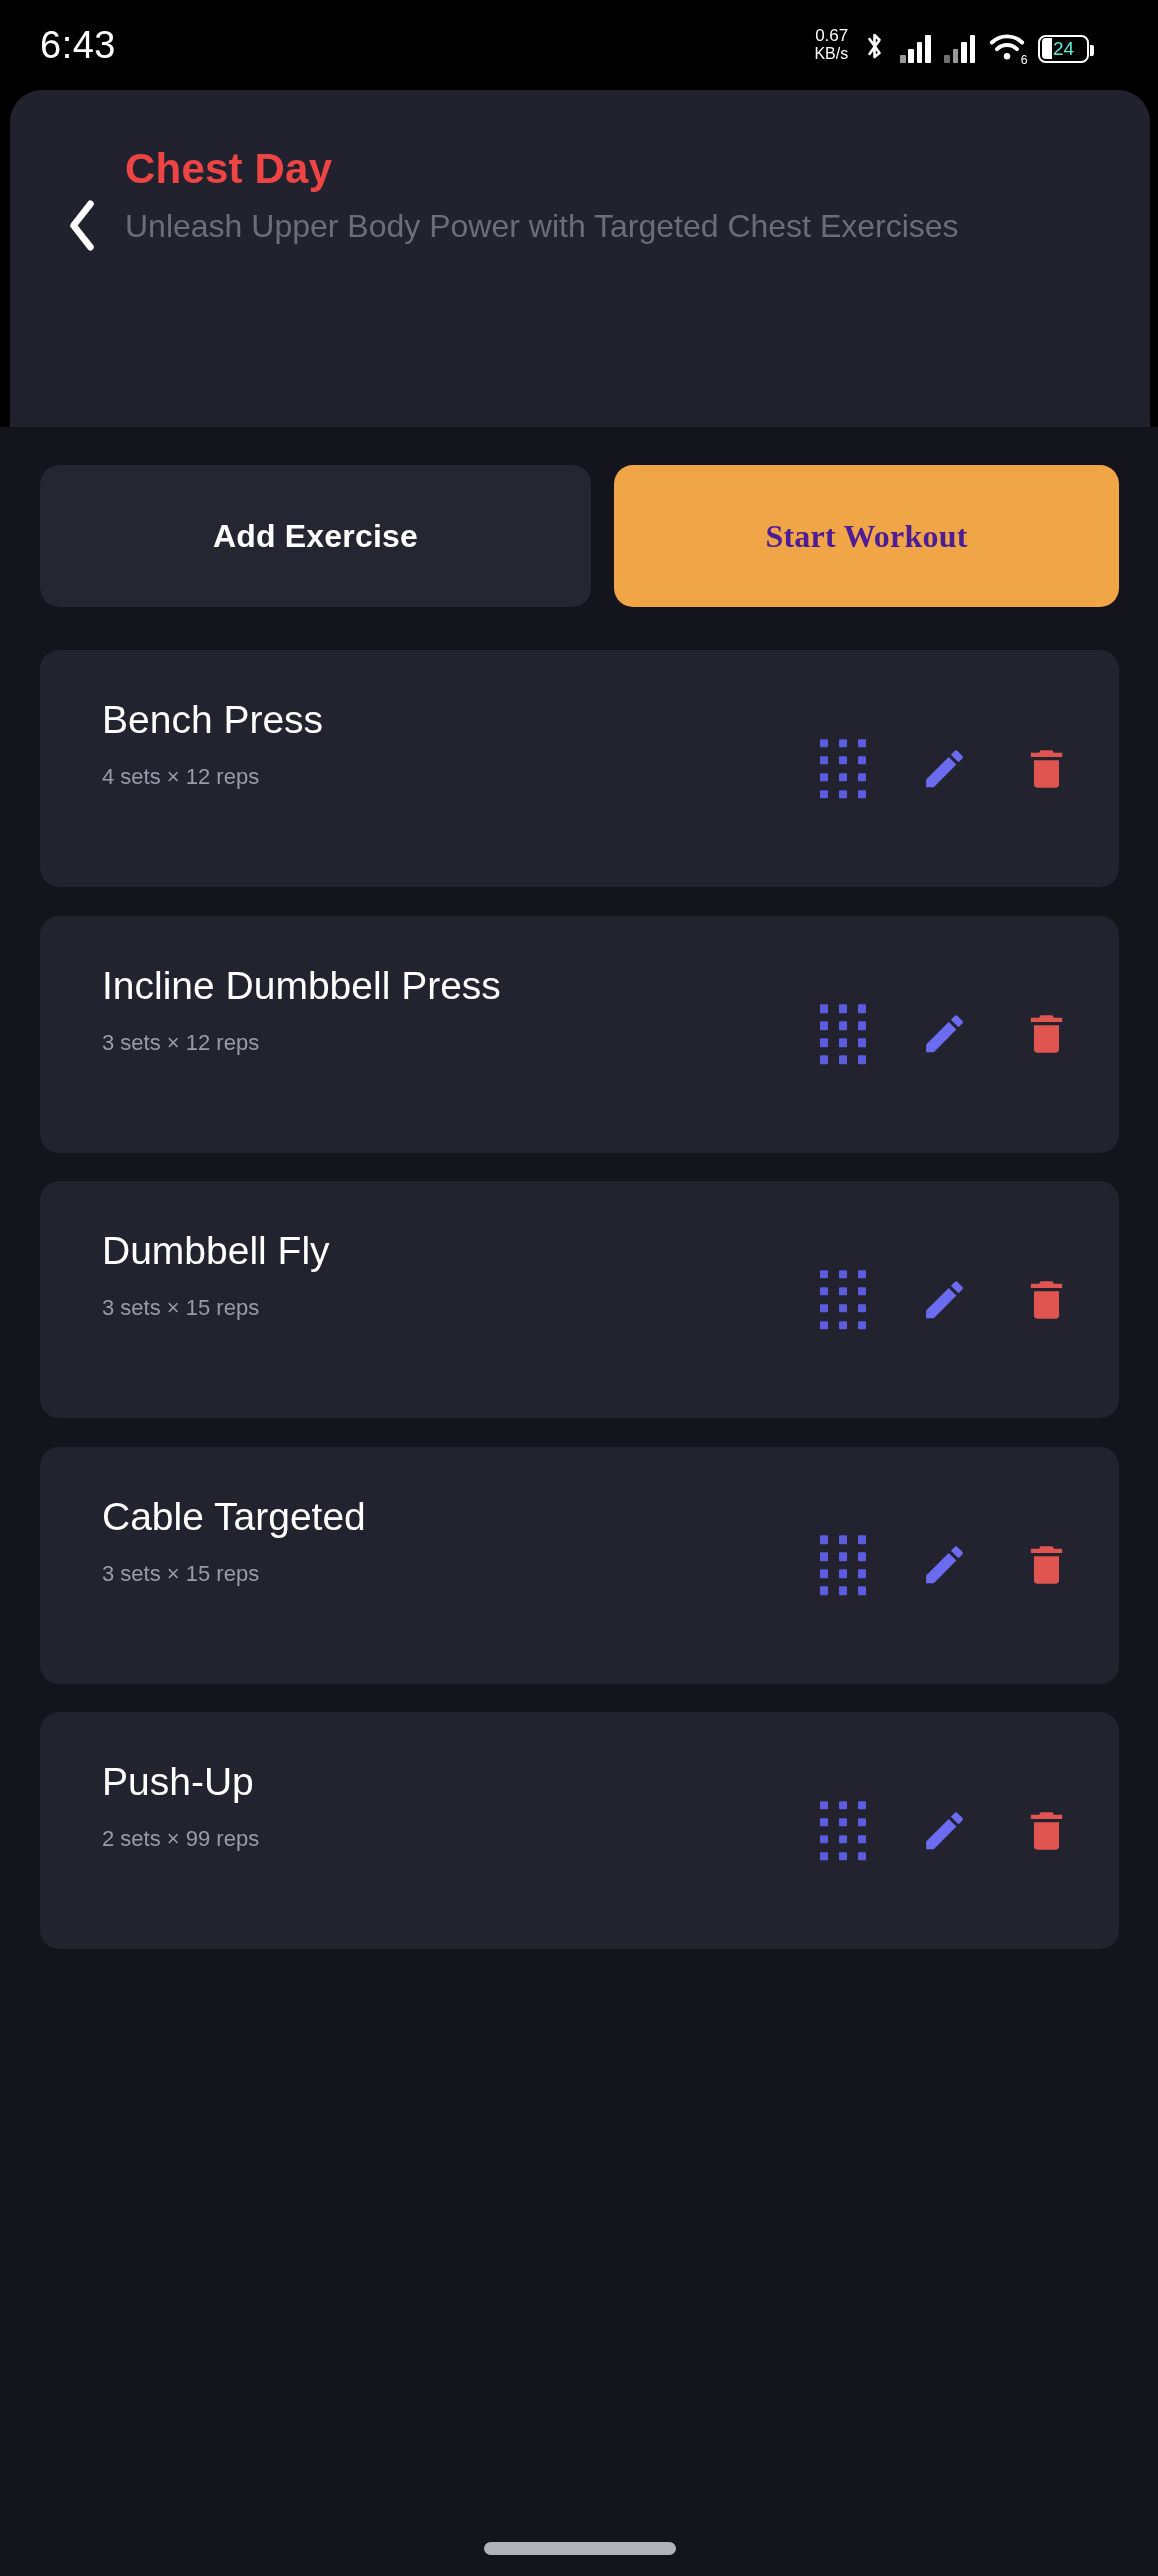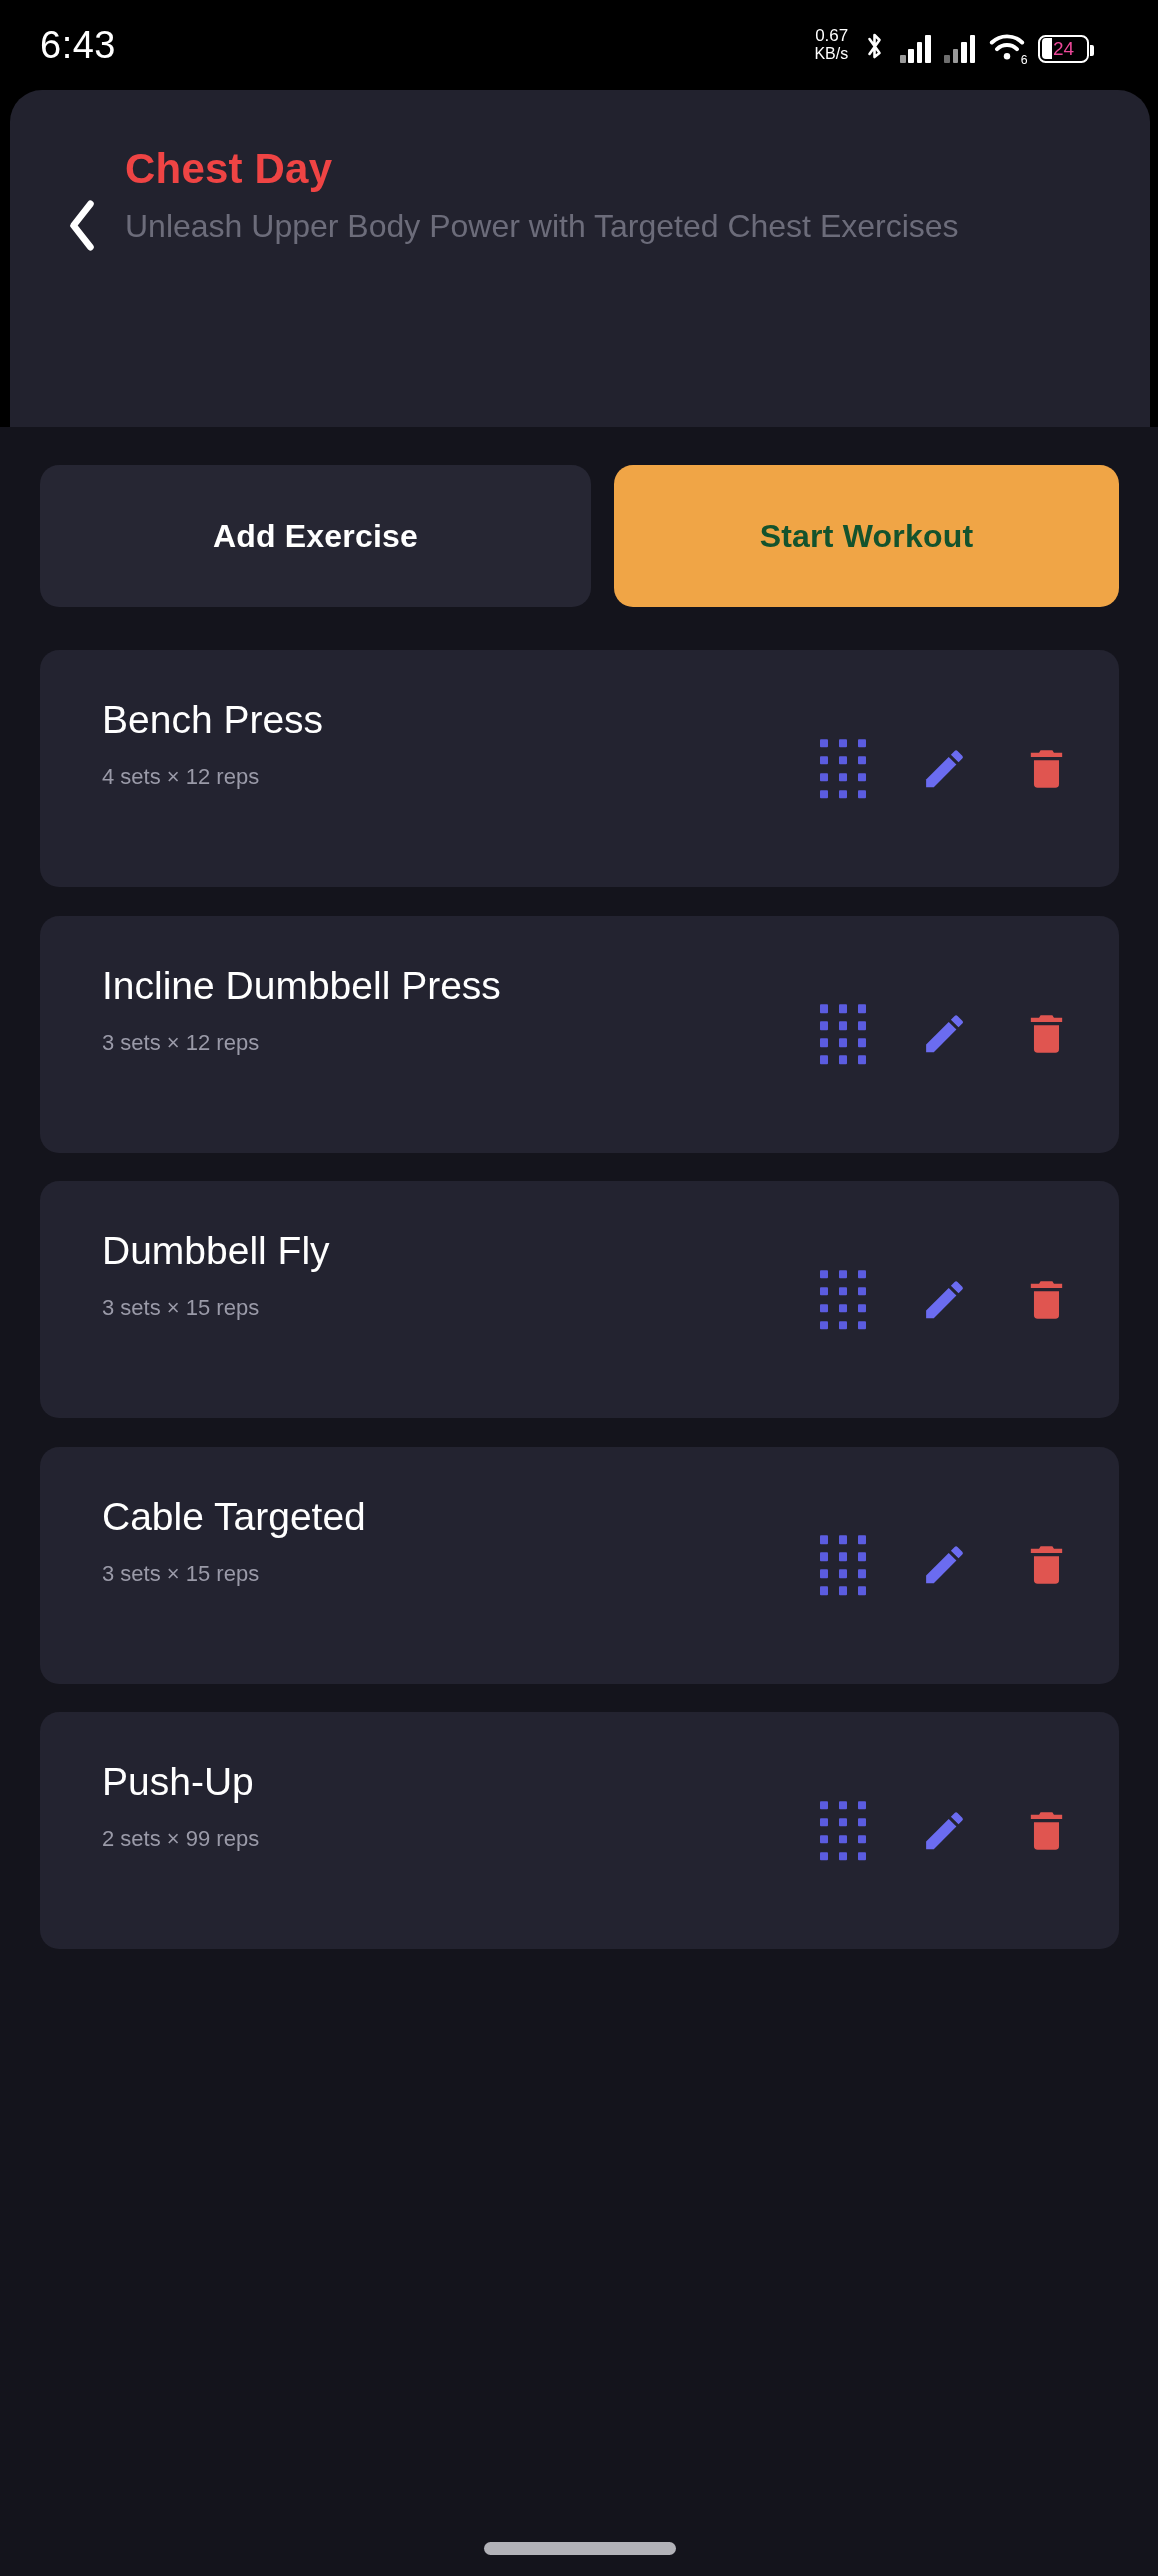--- a/index.html
+++ b/index.html
@@ -34,21 +34,21 @@
   .wifi span{ position:absolute; font-size:12.3px; color:#fff; right:-2.8px; bottom:-3.8px; }
   .batt{
     position:relative; width:51px; height:28.5px; border:2.8px solid #fff;
     border-radius:7.6px; display:flex; align-items:center; justify-content:center;
   }
   .batt:after{
     content:""; position:absolute; right:-6.6px; top:8.5px;
     width:3.8px; height:11.4px; background:#fff; border-radius:0 1.9px 1.9px 0;
   }
   .batt .lvl{ position:absolute; left:1.9px; top:1.9px; bottom:1.9px; width:22%; background:#fff; border-radius:3.8px 0 0 3.8px;}
-  .batt b{ position:relative; color:#ec4899; font-size:19px; font-weight:400; z-index:2;}
+  .batt b{ position:relative; color:#5eead4; font-size:19px; font-weight:400; z-index:2;}
 
   
   .header{
     position:absolute; top:90px; left:9.5px; width:1140px; height:337px;
     background:#22222e; border-radius:32px 32px 0 0;
     padding:52px 38px 0 38px;
   }
   .hdr-row{ display:flex; align-items:flex-start; }
   .back-btn{
     width:68px; height:68px; flex:0 0 68px;
@@ -72,21 +72,21 @@
   }
   .actions{
     display:flex; gap:23px; padding:38px 40px 8px 40px;
   }
   .btn{
     height:142px; border-radius:19px; display:flex;
     align-items:center; justify-content:center;
     font-size:32px; font-weight:bold; letter-spacing:0.2px;
   }
   .btn-secondary{ flex:0 0 551px; background:#262633; color:#ffffff; }
-  .btn-primary{ flex:1 1 auto; background:#f0a546; color:#14532d; }
+  .btn-primary{ flex:1 1 auto; background:#f0a546; color:#4c1d95;font-family:Liberation Serif, serif; }
 
   .cards{ padding:35px 40px 0 40px; display:flex; flex-direction:column; gap:28.5px; }
   .card{
     position:relative; background:#232330; border-radius:19px;
     height:237px; padding:46px 42px 0 62px;
   }
   .card-title{ color:#ffffff; font-size:39px; font-weight:400; line-height:47px; }
   .card-sub{ color:#9a9aa8; font-size:22px; font-weight:400; margin-top:21px; }
   .card-icons{
     position:absolute; right:49px; top:50%; transform:translateY(-50%);

